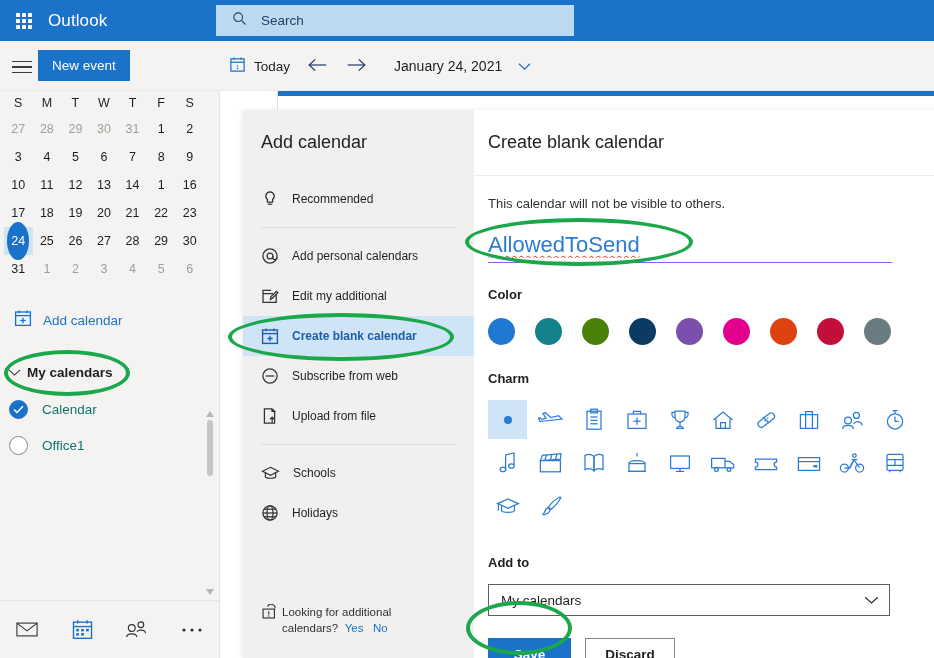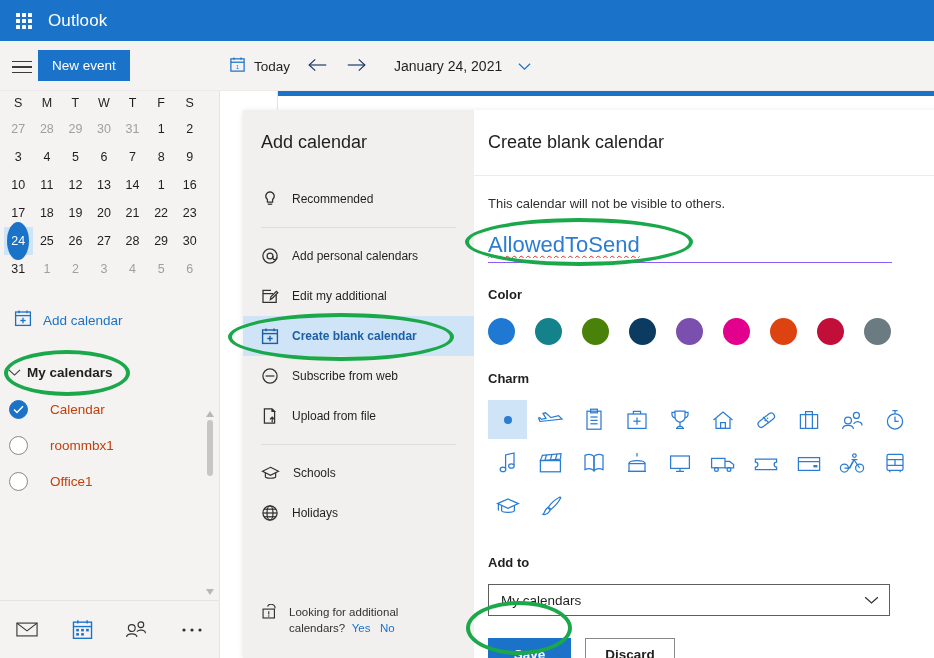--- a/index.html
+++ b/index.html
@@ -97,21 +97,21 @@
   .addcal-row {
     display:flex; align-items:center; gap:11px; height:30px; margin:22px 0 0 14px; cursor:pointer;
   }
   .addcal-row .lbl { color:#1b72c9; font-size:13.5px; }
 
   .mycal-head {
     display:flex; align-items:center; height:30px; margin:22px 0 4px 8px; cursor:pointer;
   }
   .mycal-head .lbl { font-size:13.5px; font-weight:bold; color:#201f1e; margin-left:6px; }
   .cal-item { display:flex; align-items:center; height:36px; padding-left:9px; cursor:pointer; }
-  .cal-item .lbl { font-size:13.5px; color:#c2410c; margin-left:22px; }
+  .cal-item .lbl { font-size:13.5px; color:#0f766e; margin-left:14px; }
   .cal-check {
     width:19px; height:19px; border-radius:50%; border:1px solid #8a8886; background:#ffffff;
     display:flex; align-items:center; justify-content:center;
   }
   .cal-check.on { background:#1b72c9; border-color:#1b72c9; }
 
   .sb-scroll { position:absolute; right:3px; top:313px; width:12px; height:186px; }
   .sb-up, .sb-dn { position:absolute; left:1px; width:10px; height:8px; }
   .sb-up { top:0; } .sb-dn { bottom:0; }
   .sb-thumb { position:absolute; left:3px; top:16px; width:6px; height:56px; background:#c8c6c4; border-radius:3px; }
@@ -133,21 +133,21 @@
   .panel-title { font-size:18px; color:#201f1e; padding:22px 0 0 18px; }
   .pn-list { margin-top:26px; }
   .pn-item {
     display:flex; align-items:center; height:40px; padding-left:18px; cursor:pointer;
   }
   .pn-item .lbl { font-size:12px; color:#201f1e; margin-left:13px; }
   .pn-item.active { background:#cfe4f7; }
   .pn-item.active .lbl { color:#1b5fa8; font-weight:bold; }
   .pn-sep { height:1px; background:#dfdedc; margin:8px 18px 8px 18px; }
   .pn-foot {
-    position:absolute; left:18px; bottom:22px; width:196px; display:flex; align-items:flex-start; gap:11px;
+    position:absolute; left:18px; bottom:22px; width:196px; display:flex; align-items:flex-start; gap:4px;
   }
   .pn-foot .txt { font-size:11.5px; color:#323130; line-height:16px; }
   .pn-foot .lnk { color:#1b72c9; cursor:pointer; }
 
   
   .panel-main { position:absolute; left:231px; top:0; width:703px; height:548px; background:#ffffff; }
   .pm-title { font-size:18px; color:#201f1e; padding:22px 0 0 0; margin-left:0; }
   .pm-head-sep { height:1px; background:#edebe9; margin-top:22px; }
   .pm-note { font-size:13px; color:#323130; margin-top:20px; }
   .name-input {
@@ -200,20 +200,29 @@
           <i></i>
           <i></i>
           <i></i>
           <i></i>
           <i></i>
           <i></i>
           <i></i>
       </div>
     </div>
     <div class="brand">Outlook</div>
+    <div class="searchbox">
+      <span class="search-ico">
+        <svg width="15" height="15" viewBox="0 0 16 16">
+            <circle cx="6.6" cy="6.6" r="4.6" fill="none" stroke="#22416b" stroke-width="1.2"></circle>
+            <line x1="10.1" y1="10.1" x2="14.4" y2="14.4" stroke="#22416b" stroke-width="1.2"></line>
+          </svg>
+      </span>
+      <span class="search-ph">Search</span>
+    </div>
   </div>
 
   <div class="cmdbar">
     <div class="hamburger">
       <i></i>
         <i></i>
         <i></i>
     </div>
     <button class="newevent">New event</button>
 
@@ -359,24 +368,20 @@
         <div class="cal-item">
           <span class="cal-check on">
             <svg width="11" height="9" viewBox="0 0 12 10">
               <polyline points="1,5 4.3,8.3 11,1.4" fill="none" stroke="#fff" stroke-width="1.7"></polyline>
             </svg>
           </span>
           <span class="lbl">Calendar</span>
         </div>
         <div class="cal-item">
           <span class="cal-check"></span>
-          <span class="lbl">roommbx1</span>
-        </div>
-        <div class="cal-item">
-          <span class="cal-check"></span>
           <span class="lbl">Office1</span>
         </div>
       </div>
 
     <div class="sb-scroll">
       <span class="sb-up">
         <svg width="10" height="8" viewBox="0 0 10 8">
             <polygon points="5,1 9,7 1,7" fill="#b9b7b5"></polygon>
           </svg>
       </span>

